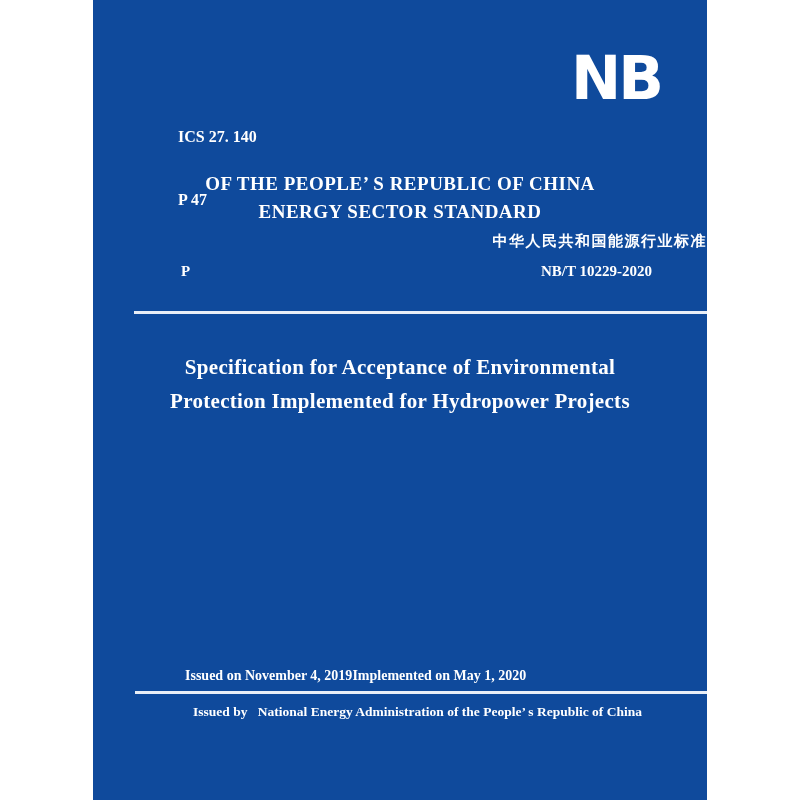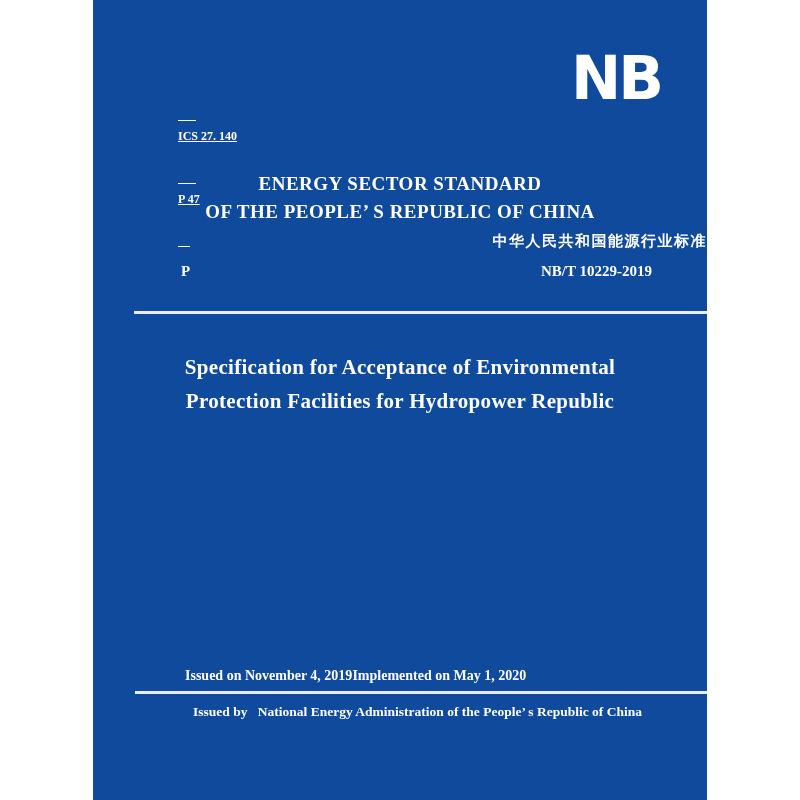--- a/index.html
+++ b/index.html
@@ -25,24 +25,23 @@
     height: 800px;
     background: #0F4A9C;
     color: #ffffff;
   }
   .cover * { color: #ffffff; font-weight: bold; }
 
   .ics-block {
     position: absolute;
     left: 85px;
     top: 84px;
-    font-size: 12px;
+    font-size: 16px;
     line-height: 21px;
     white-space: pre;
-    text-decoration: underline;
   }
 
   .nb-logo {
     position: absolute;
     right: 46px;
     top: 48px;
     font-family: "DejaVu Sans", "Liberation Sans", sans-serif;
     font-weight: 800;
     font-size: 60px;
     line-height: 1;
@@ -140,35 +139,35 @@
   <div class="cover">
 
     <div class="ics-block">
       <div>ICS 27. 140</div>
       <div>P 47</div>
     </div>
 
     <div class="nb-logo">NB</div>
 
     <div class="header-block">
+      <div class="header-en">OF THE PEOPLE’ S REPUBLIC OF CHINA</div>
       <div class="header-en">ENERGY SECTOR STANDARD</div>
-      <div class="header-en">OF THE PEOPLE’ S REPUBLIC OF CHINA</div>
       <div class="header-zh">中华人民共和国能源行业标准</div>
     </div>
 
     <div class="codes-row">
       <span>P</span>
-      <span>NB/T 10229-2019</span>
+      <span>NB/T 10229-2020</span>
     </div>
 
     <div class="rule rule-top"></div>
 
     <div class="title-block">
       <div class="title-en">Specification for Acceptance of Environmental</div>
-      <div class="title-en">Protection Facilities for Hydropower Republic</div>
+      <div class="title-en">Protection Implemented for Hydropower Projects</div>
     </div>
 
     <div class="dates-row">
       <span>Issued on November 4, 2019</span>
       <span>Implemented on May 1, 2020</span>
     </div>
 
     <div class="rule rule-bottom"></div>
 
     <div class="issuer-row">

